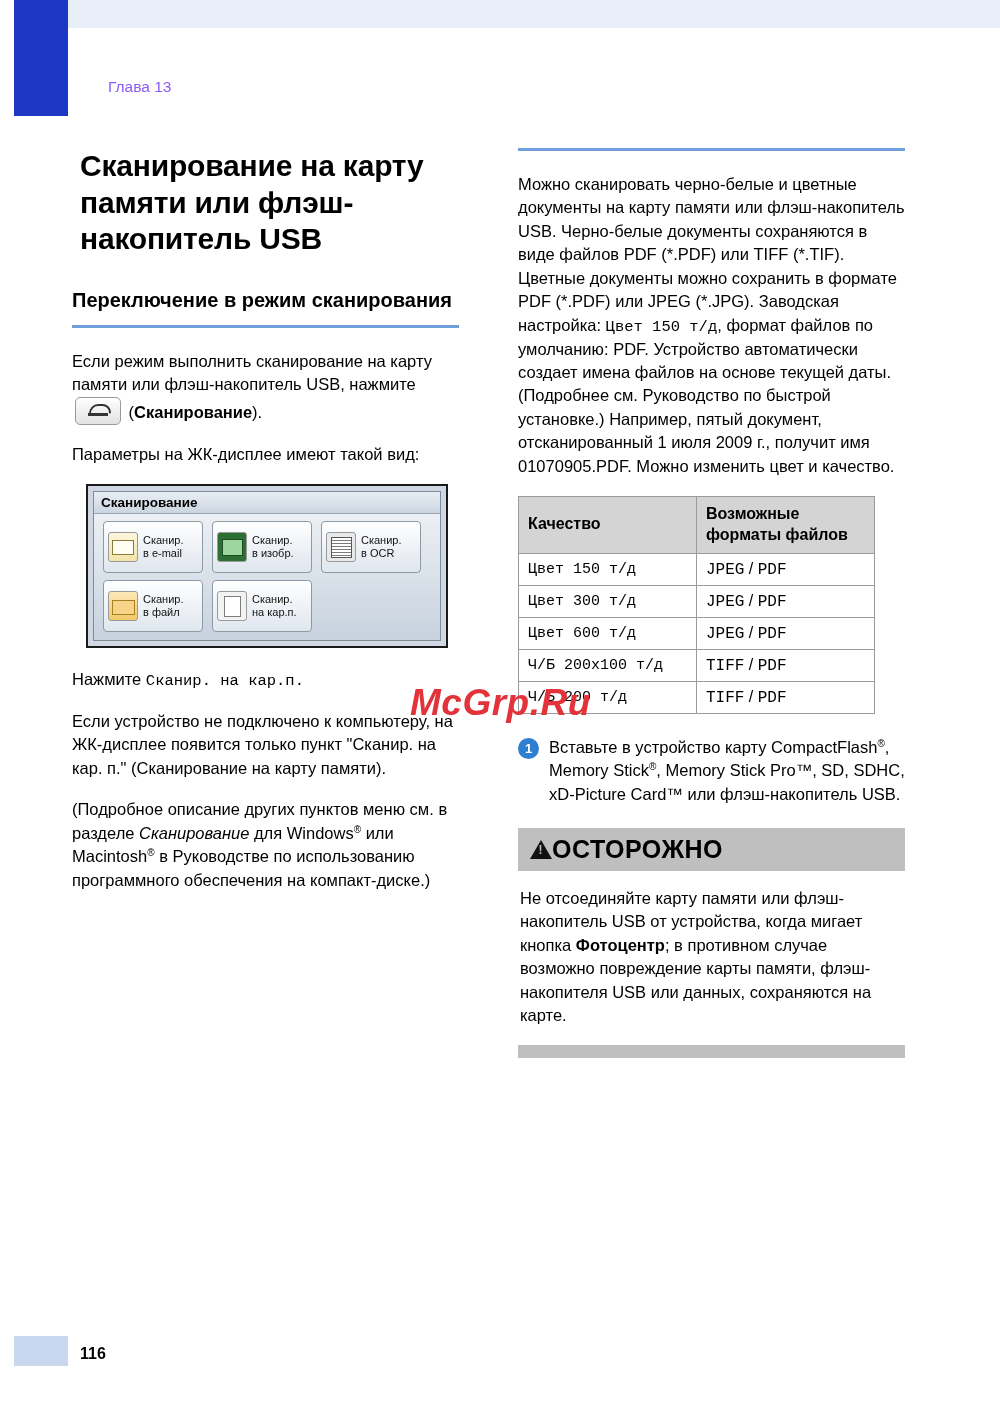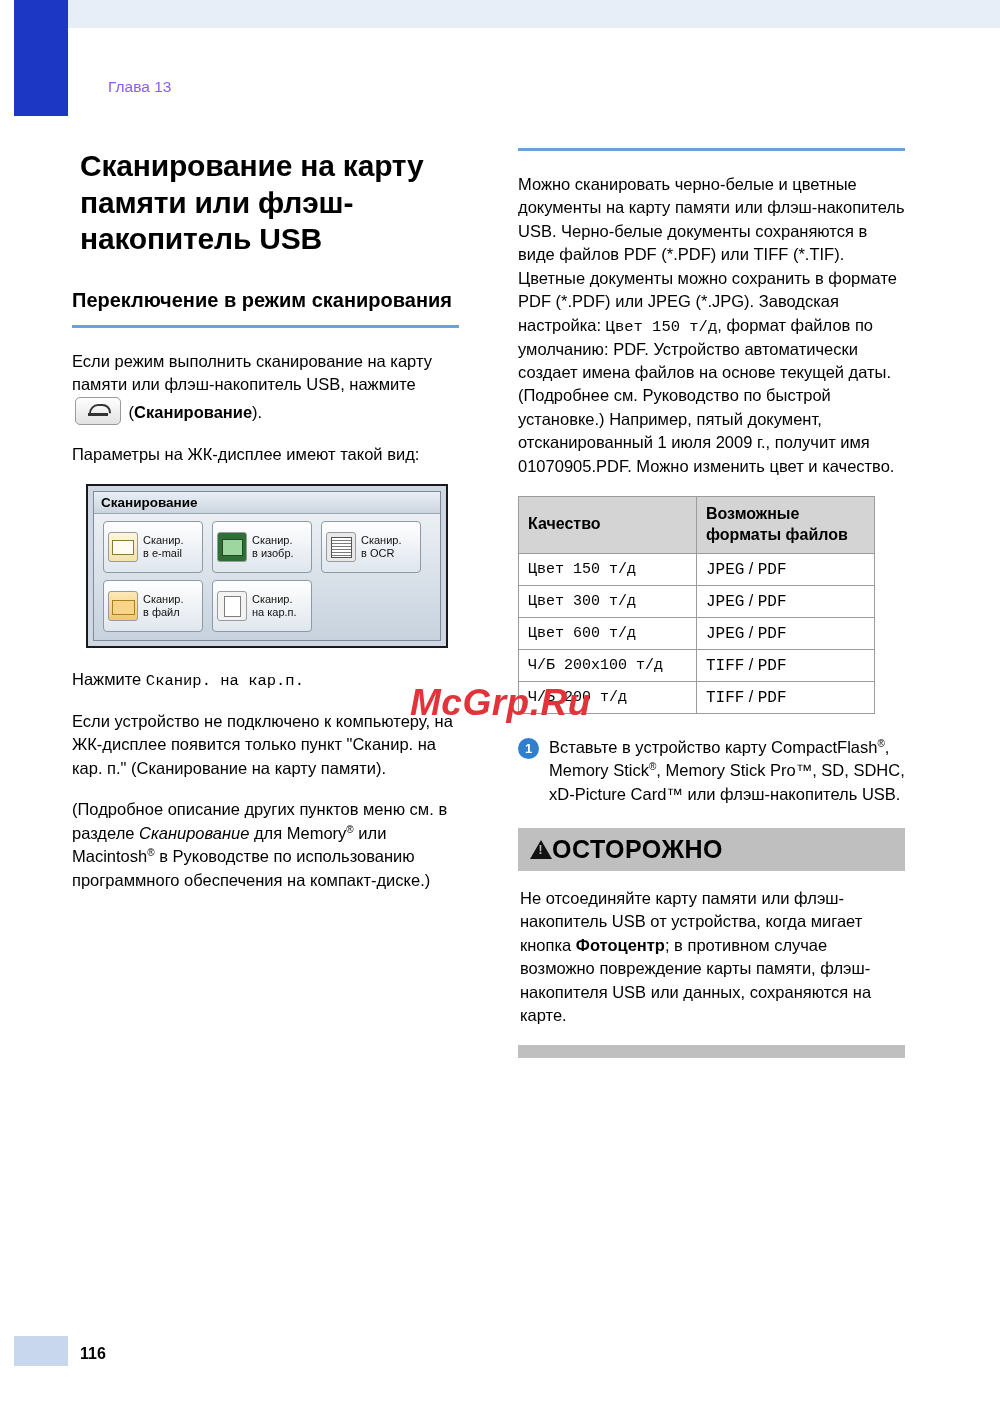--- a/index.html
+++ b/index.html
@@ -382,21 +382,21 @@
   </div>
 
   <p class="body">
     <span>Нажмите</span>
     <span class="mono">Сканир. на кар.п.</span>
   </p>
 
   <p class="body">Если устройство не подключено к компьютеру, на ЖК-дисплее появится только пункт "Сканир. на кар. п." (Сканирование на карту памяти).</p>
 
   <p class="body">
-    <span>(Подробное описание других пунктов меню см. в разделе </span><i>Сканирование</i><span> для Memory</span><sup>®</sup><span> или Macintosh</span><sup>®</sup><span> в Руководстве по использованию программного обеспечения на компакт-диске.)</span>
+    <span>(Подробное описание других пунктов меню см. в разделе </span><i>Сканирование</i><span> для Windows</span><sup>®</sup><span> или Macintosh</span><sup>®</sup><span> в Руководстве по использованию программного обеспечения на компакт-диске.)</span>
   </p>
 </div>
 
 <div class="col col-right">
 
   <div class="rule"></div>
 
   <p class="body">
     <span>Можно сканировать черно-белые и цветные документы на карту памяти или флэш-накопитель USB. Черно-белые документы сохраняются в виде файлов PDF (*.PDF) или TIFF (*.TIF). Цветные документы можно сохранить в формате PDF (*.PDF) или JPEG (*.JPG). Заводская настройка: </span><span class="mono">Цвет 150 т/д</span><span>, формат файлов по умолчанию: PDF. Устройство автоматически создает имена файлов на основе текущей даты.  (Подробнее см. Руководство по быстрой установке.) Например, пятый документ, отсканированный 1 июля 2009 г., получит имя 01070905.PDF. Можно изменить цвет и качество.</span>
   </p>

